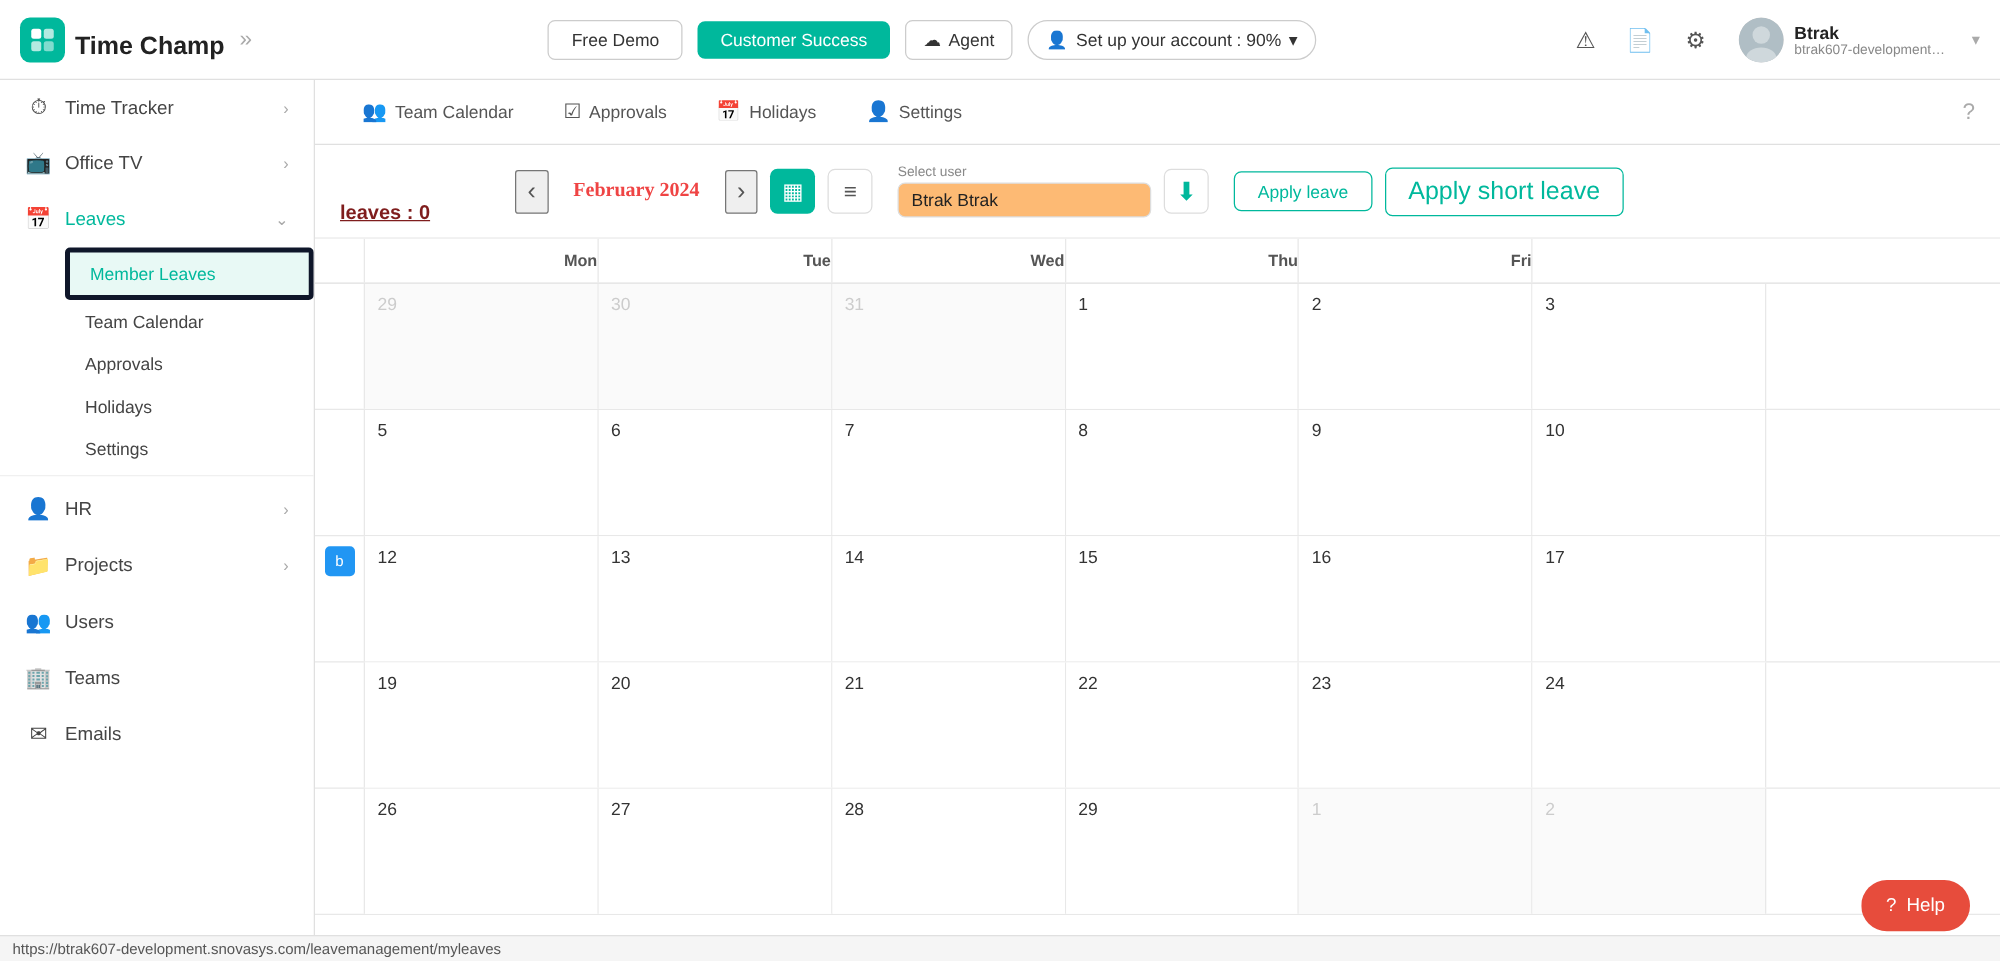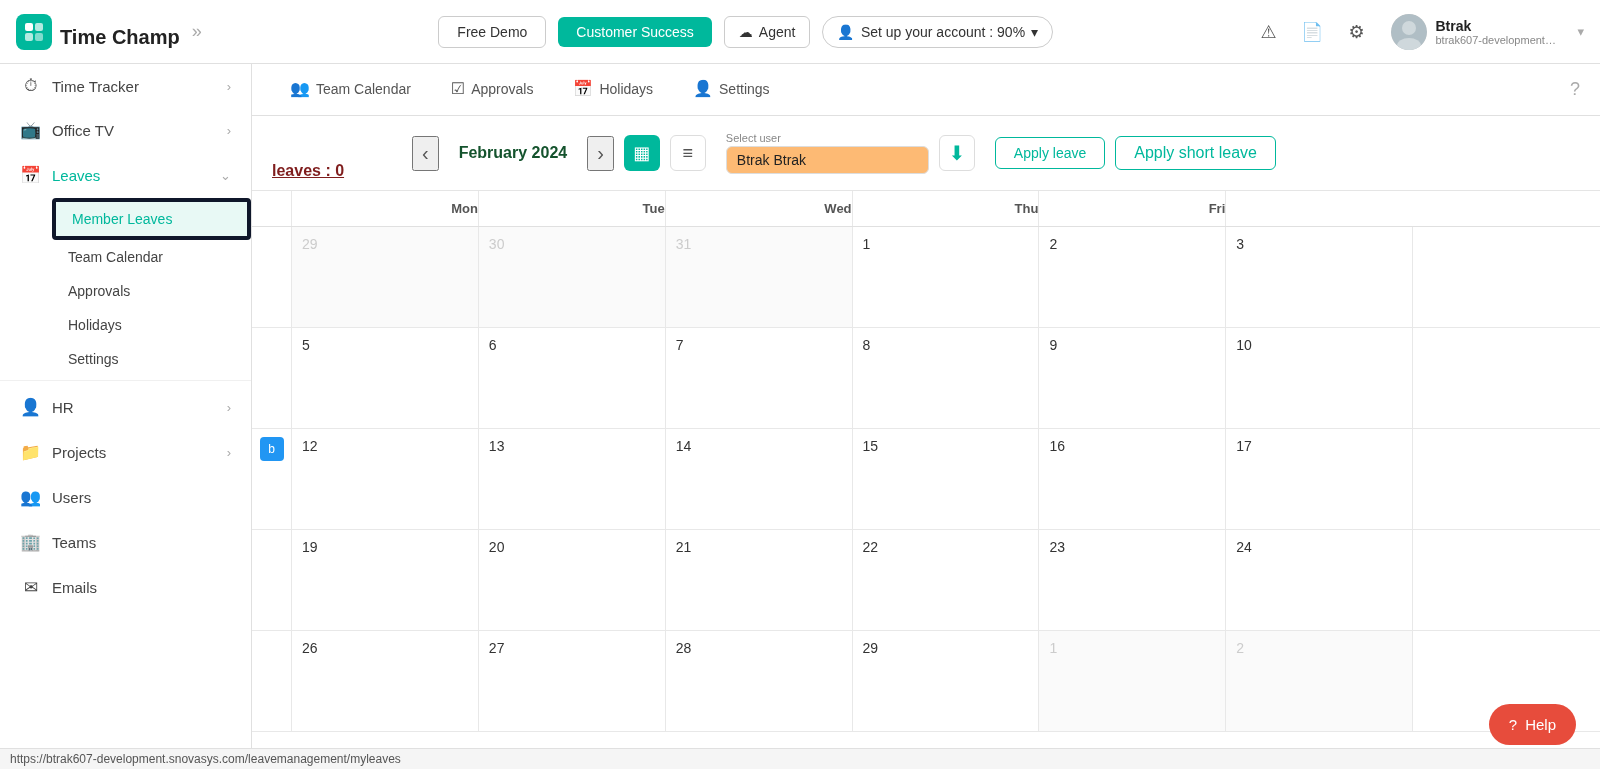--- a/index.html
+++ b/index.html
@@ -47,29 +47,29 @@
     
     .tabs-bar { display: flex; align-items: center; background: #fff; border-bottom: 1px solid #e0e0e0; padding: 0 20px; height: 52px; flex-shrink: 0; gap: 4px; }
     .tab { display: flex; align-items: center; gap: 6px; padding: 0 18px; height: 52px; font-size: 14px; color: #555; cursor: pointer; border-bottom: 2px solid transparent; }
     .tab-icon { font-size: 16px; }
     .tabs-help { margin-left: auto; font-size: 18px; color: #aaa; cursor: pointer; }
 
     
     .cal-toolbar { display: flex; align-items: center; background: #fff; padding: 10px 20px; border-bottom: 1px solid #e5e5e5; gap: 10px; flex-shrink: 0; }
     .leaves-count { font-size: 16px; font-weight: 700; color: #7f1d1d; min-width: 130px; margin-top: 36px; }
     .nav-arrow { font-size: 20px; color: #555; cursor: pointer; padding: 4px 8px; }
-    .month-title { font-size: 16px; font-weight: 600; color: #14532d; margin: 0 10px; }
+    .month-title { font-size: 16px; font-weight: 600; color: #ef4444; margin: 0 10px; font-family: Liberation Serif, serif; }
     .cal-view-btn { background: #00b89c; color: #fff; border: none; border-radius: 6px; width: 36px; height: 36px; display: flex; align-items: center; justify-content: center; cursor: pointer; font-size: 18px; }
     .cal-list-btn { background: #fff; border: 1px solid #ddd; border-radius: 6px; width: 36px; height: 36px; display: flex; align-items: center; justify-content: center; cursor: pointer; color: #555; font-size: 18px; }
     .select-user-wrap { display: flex; flex-direction: column; margin-left: 10px; }
     .select-user-label { font-size: 11px; color: #888; margin-bottom: 2px; }
     .user-select-box { border: 1px solid #ddd; border-radius: 6px; padding: 5px 10px; font-size: 14px; min-width: 140px; color: #222; background: #fdba74; }
     .download-btn { background: #fff; border: 1px solid #ddd; border-radius: 6px; width: 36px; height: 36px; display: flex; align-items: center; justify-content: center; cursor: pointer; color: #00b89c; font-size: 20px; }
     .apply-leave-btn { background: #fff; border: 1px solid #00b89c; color: #00b89c; border-radius: 6px; padding: 7px 18px; font-size: 14px; cursor: pointer; margin-left: 10px; }
-    .apply-short-leave-btn { background: #fff; border: 1px solid #00b89c; color: #00b89c; border-radius: 6px; padding: 7px 18px; font-size: 16px; cursor: pointer; }
+    .apply-short-leave-btn { background: #fff; border: 1px solid #00b89c; color: #00b89c; border-radius: 6px; padding: 7px 18px; font-size: 20px; cursor: pointer; }
 
     
     .calendar-grid { flex: 1; overflow-y: auto; background: #fff; }
     .cal-header-row { display: grid; grid-template-columns: 40px repeat(7, 1fr); border-bottom: 1px solid #e0e0e0; background: #fff; position: sticky; top: 0; z-index: 2; }
     .cal-header-cell { text-align: right; padding: 10px 0; font-size: 13px; font-weight: 600; color: #555; border-right: 1px solid #e8e8e8; }
     .cal-week-row { display: grid; grid-template-columns: 40px repeat(7, 1fr); border-bottom: 1px solid #e8e8e8; min-height: 100px; }
     .cal-week-num { display: flex; align-items: flex-start; justify-content: center; padding-top: 8px; font-size: 12px; color: #bbb; border-right: 1px solid #e8e8e8; }
     .cal-day-cell { border-right: 1px solid #e8e8e8; padding: 8px 10px; min-height: 100px; background: #fff; }
     .cal-day-cell.other-month { background: #fafafa; }
     .cal-day-num { font-size: 14px; color: #333; font-weight: 500; text-align: center; }

